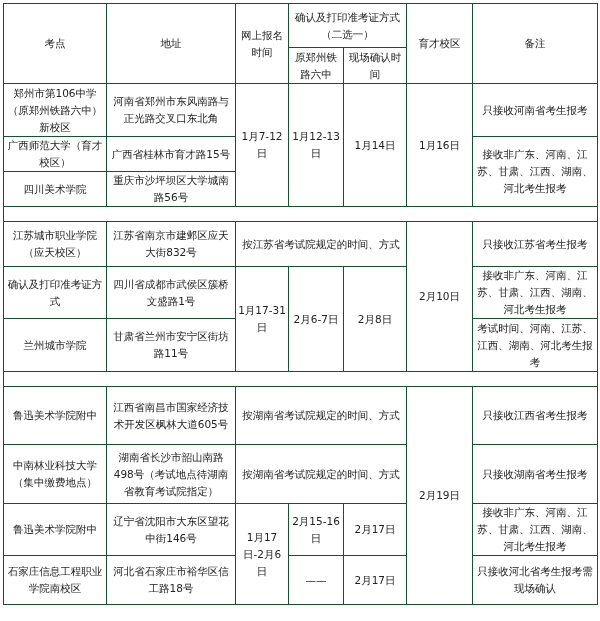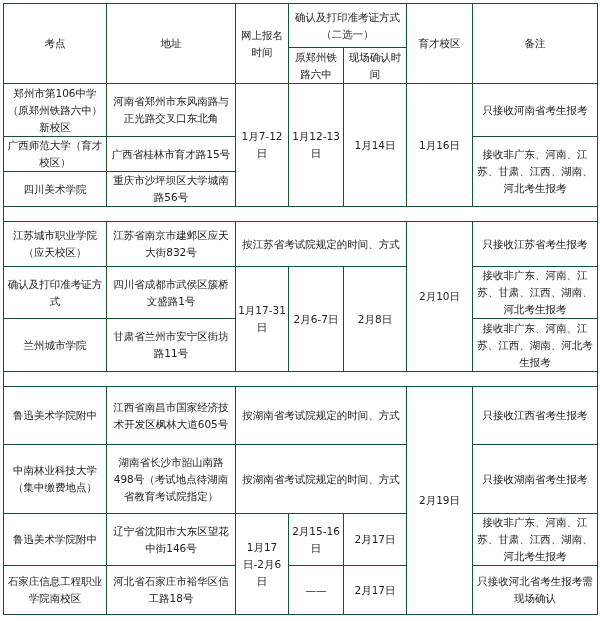--- a/index.html
+++ b/index.html
@@ -68,34 +68,34 @@
     <td>确认及打印准考证方式</td>
     <td>四川省成都市武侯区簇桥文盛路1号</td>
     <td rowspan="2">1月17-31日</td>
     <td rowspan="2">2月6-7日</td>
     <td rowspan="2">2月8日</td>
     <td>接收非广东、河南、江苏、甘肃、江西、湖南、河北考生报考</td>
   </tr>
   <tr style="height:53px">
     <td>兰州城市学院</td>
     <td>甘肃省兰州市安宁区街坊路11号</td>
-    <td>接收非广东、河南、江苏、江西、湖南、河北考生报考</td>
+    <td>考试时间、河南、江苏、江西、湖南、河北考生报考</td>
   </tr>
   <tr>
         <td colspan="7" class="sep"></td>
       </tr>
 
   <tr style="height:58px">
     <td>鲁迅美术学院附中</td>
     <td>江西省南昌市国家经济技术开发区枫林大道605号</td>
     <td colspan="3">按湖南省考试院规定的时间、方式</td>
     <td rowspan="4">2月19日</td>
     <td>只接收江西省考生报考</td>
   </tr>
-  <tr style="height:69px">
+  <tr style="height:59px">
     <td>中南林业科技大学（集中缴费地点）</td>
     <td>湖南省长沙市韶山南路498号（考试地点待湖南省教育考试院指定）</td>
     <td colspan="3">按湖南省考试院规定的时间、方式</td>
     <td>只接收湖南省考生报考</td>
   </tr>
   <tr style="height:52px">
     <td>鲁迅美术学院附中</td>
     <td>辽宁省沈阳市大东区望花中街146号</td>
     <td rowspan="2">1月17日-2月6日</td>
     <td>2月15-16日</td>

